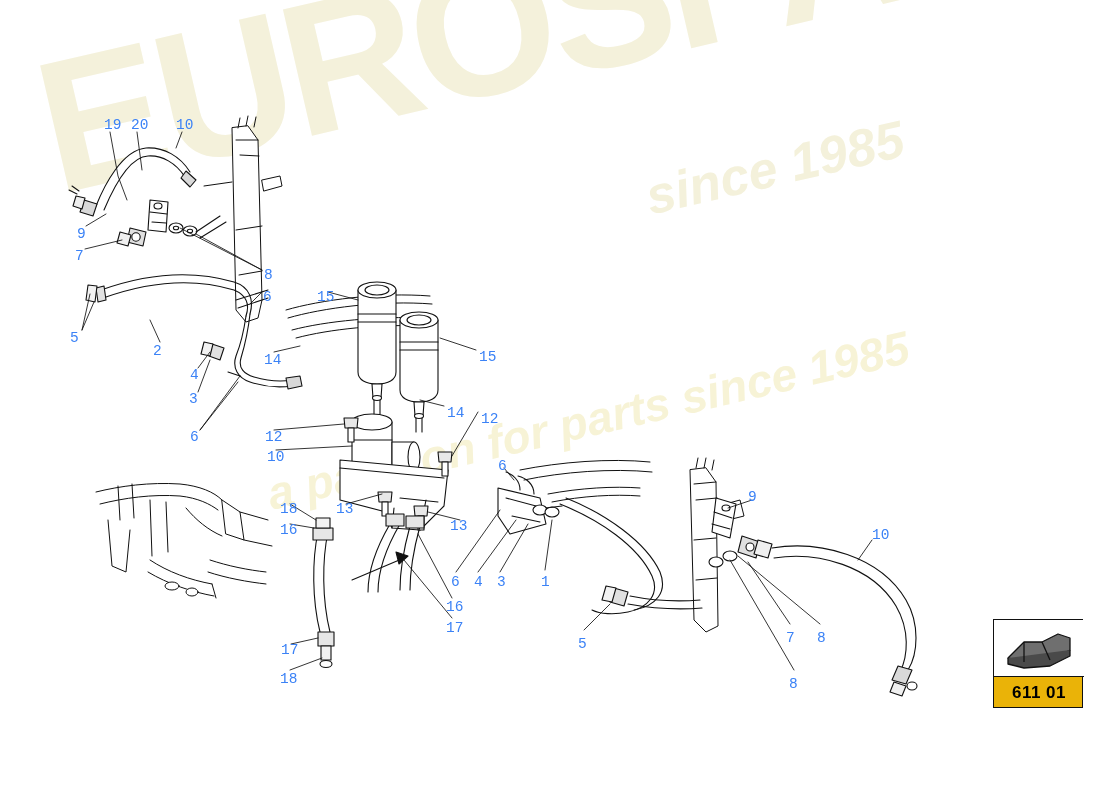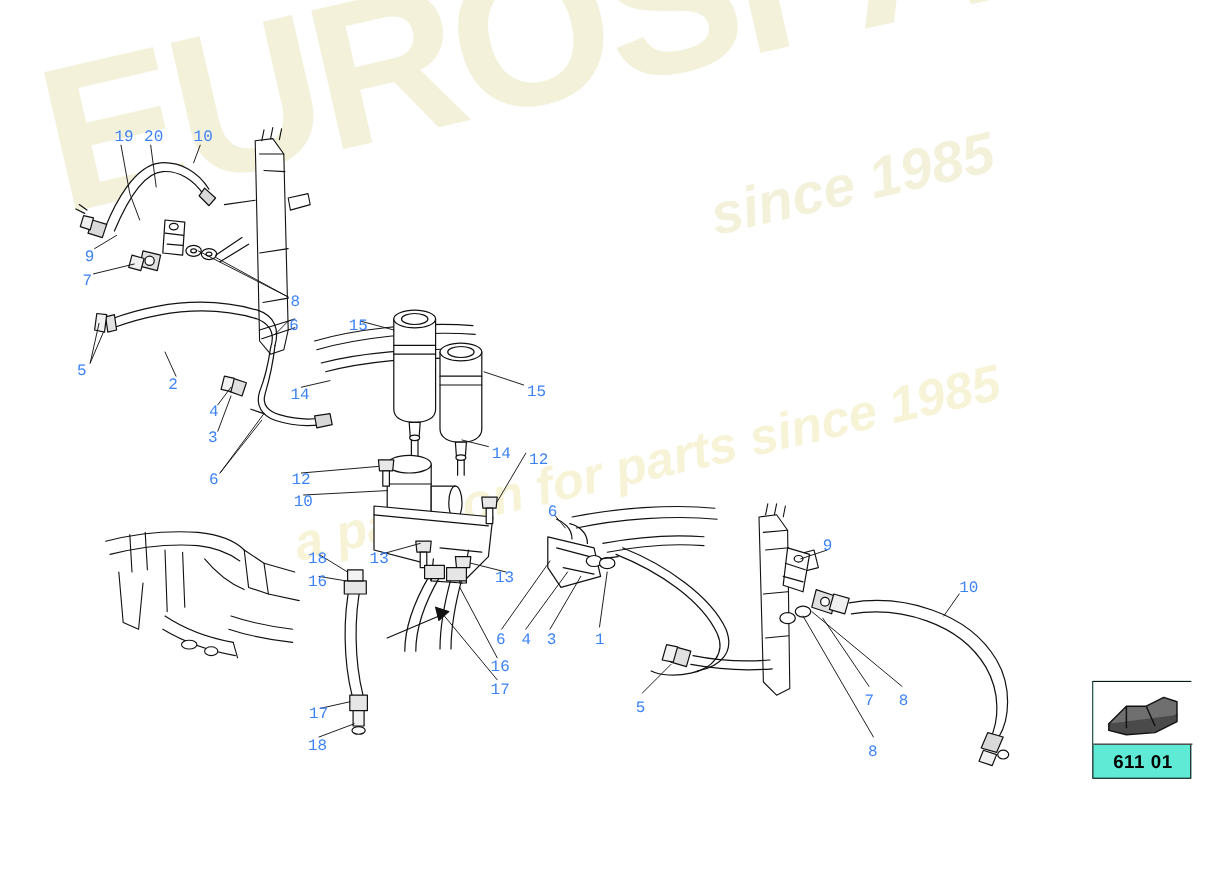--- a/index.html
+++ b/index.html
@@ -68,21 +68,21 @@
     line-height: 1;
     user-select: none;
   }
   #badge {
     position: absolute;
     left: 993px;
     top: 619px;
     width: 90px;
     height: 89px;
     border: 1.4px solid #111;
-    background: #5eead4;
+    background: #eab308;
     box-sizing: border-box;
   }
   #badge-img {
     position: absolute;
     left: 0; top: 0;
     width: 90px;
     height: 57px;
     box-sizing: border-box;
     border-bottom: 1.4px solid #111;
     background: #fff;

